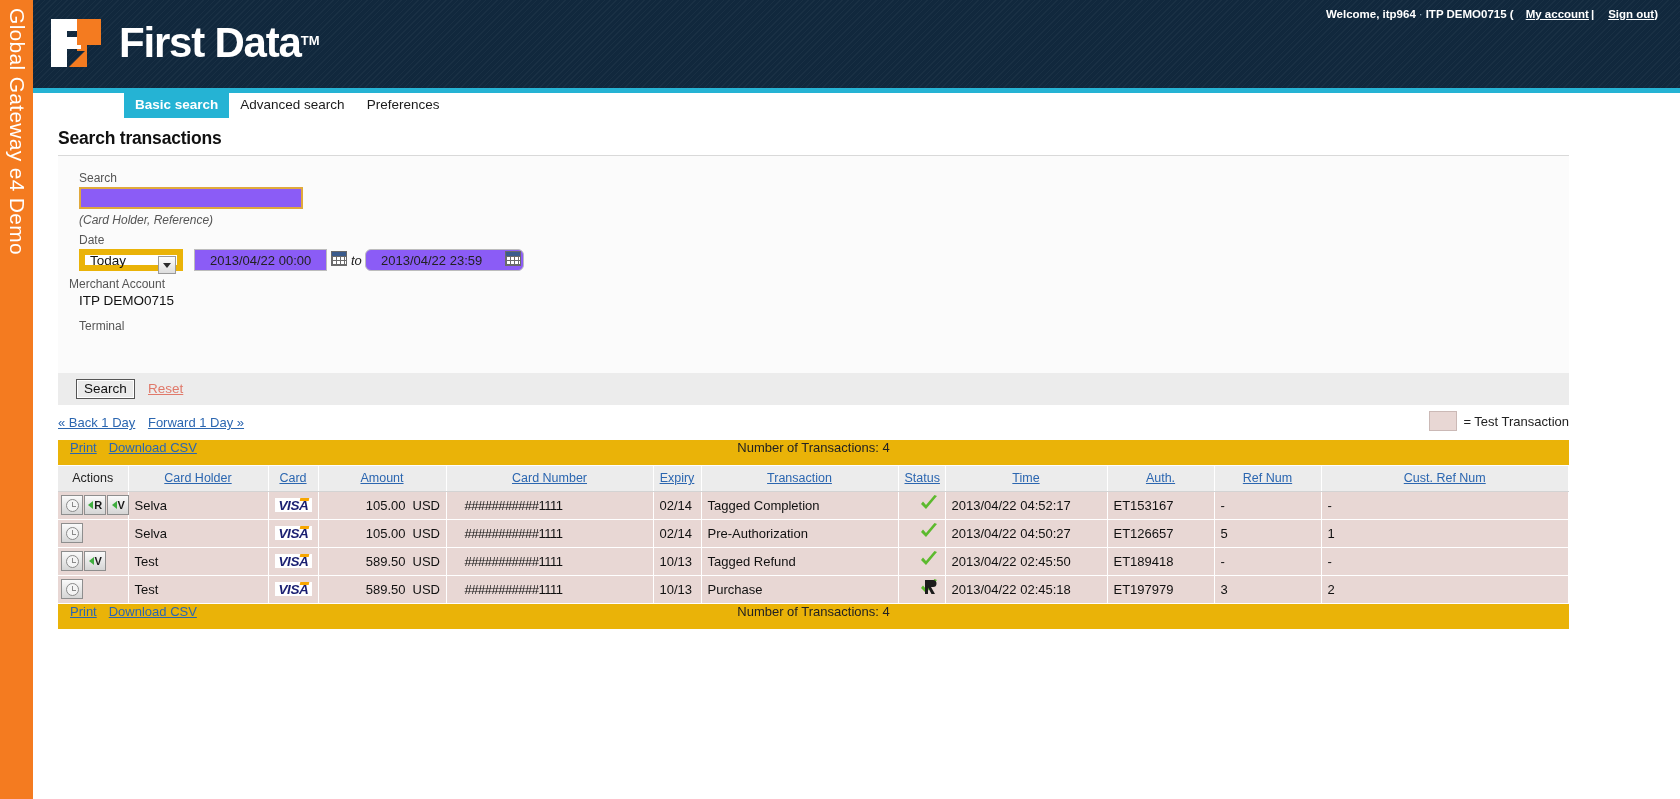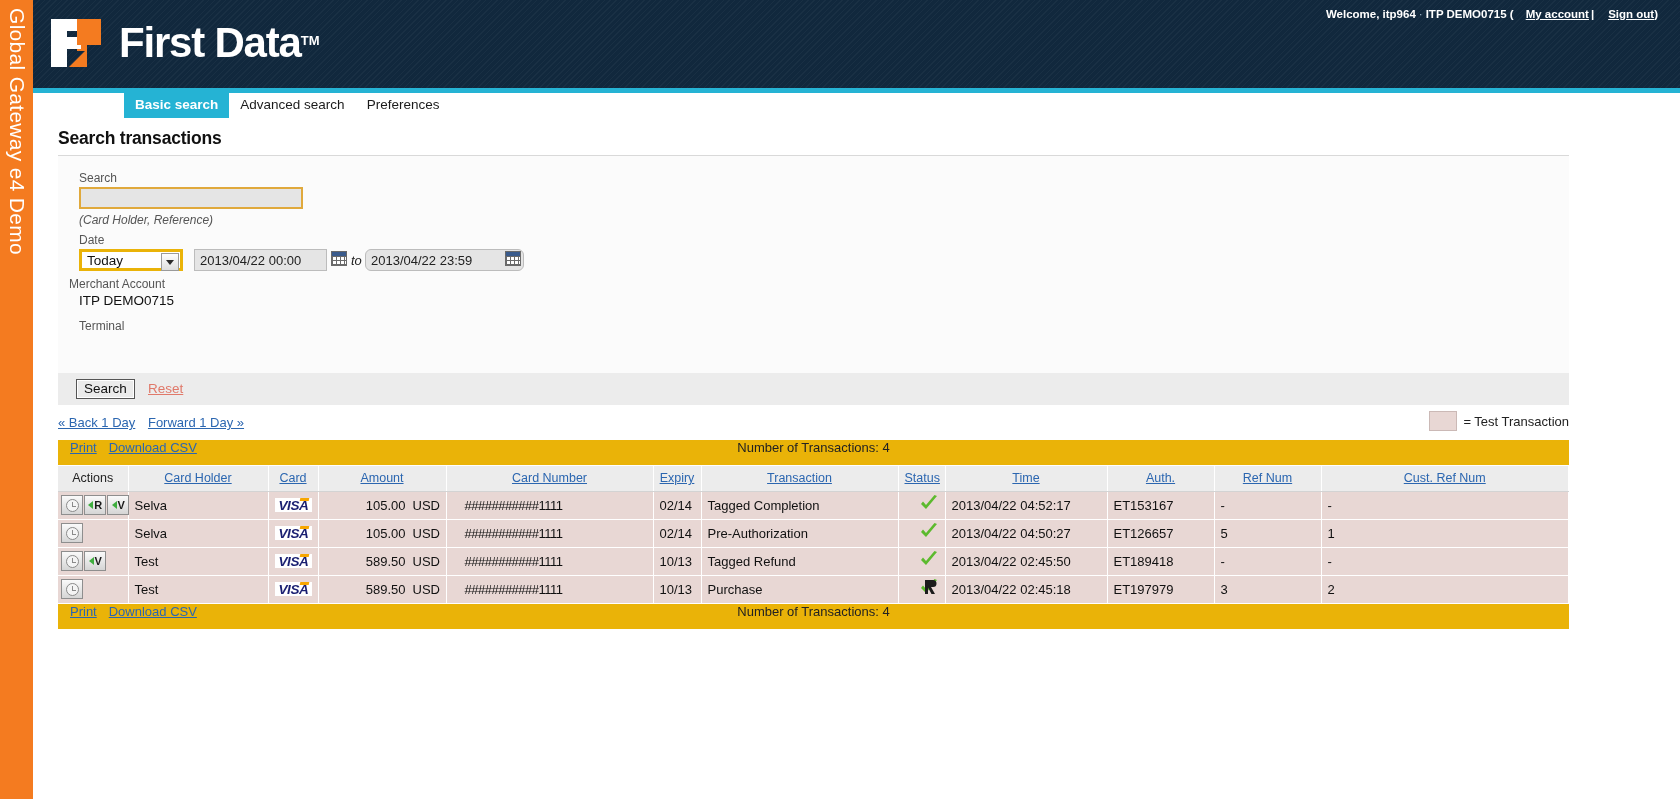--- a/index.html
+++ b/index.html
@@ -122,32 +122,32 @@
   .form-panel {
     position: absolute; left: 25px; top: 38px;
     width: 1511px; height: 222px;
     background: #fbfbfb;
   }
   .fld-label {
     position: absolute; font-size: 12px; color: #555555;
   }
   .txtinput {
     position: absolute;
-    border: 1px solid #bcbcbc; background: #e5e5e5;
+    border: 1px solid #bcbcbc; background: #8b5cf6;
     font-family: "Liberation Sans", sans-serif;
     font-size: 13px; color: #222222;
-    padding: 2px 5px; outline: none;
+    padding: 2px 15px; outline: none;
   }
   .txtinput.focused { border: 2px solid #e0a93c; }
   .hint {
     position: absolute; font-size: 12px; color: #555555; font-style: italic;
   }
   .sel {
     position: absolute;
-    border: 3px solid #eab308; background: #ffffff;
+    border: 6px solid #eab308; background: #ffffff;
     height: 22px; display: flex; align-items: center;
     font-size: 13.5px; color: #111111; padding-left: 5px;
     cursor: pointer;
   }
   .sel .arrowbox {
     position: absolute; right: 1px; top: 1px;
     width: 18px; height: 18px;
     background: linear-gradient(#fdfdfd, #dedede);
     border: 1px solid #9a9a9a;
     display: flex; align-items: center; justify-content: center;

